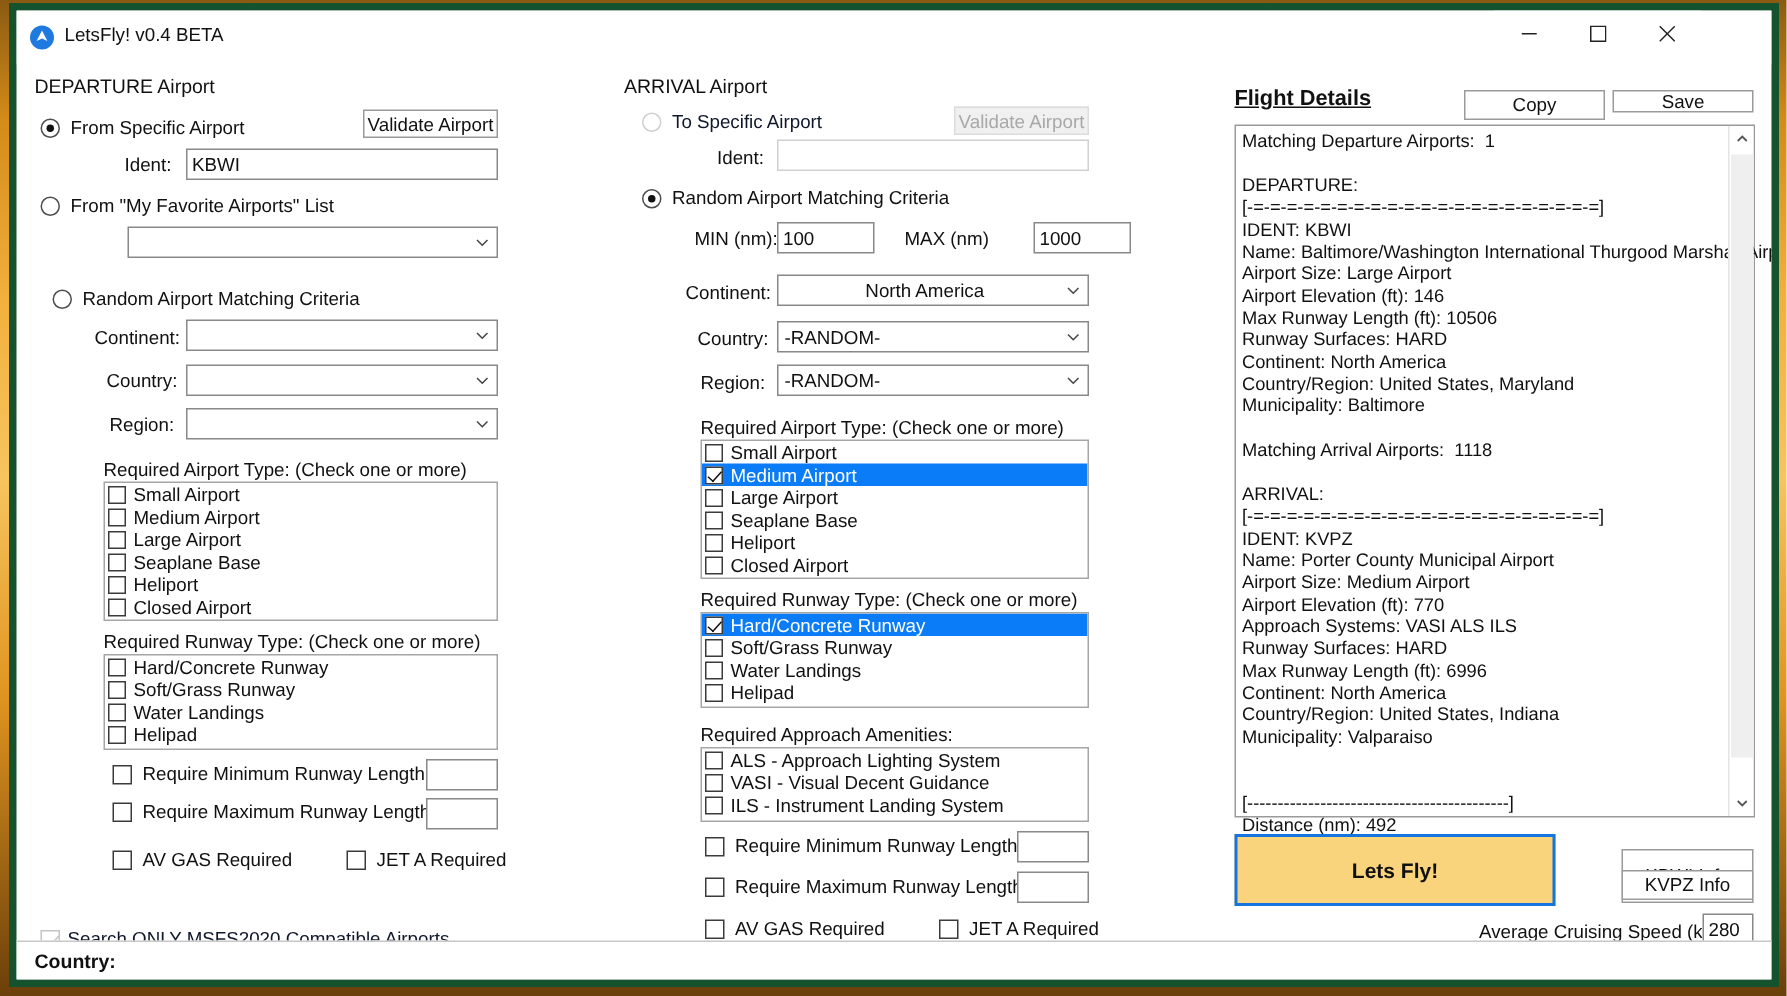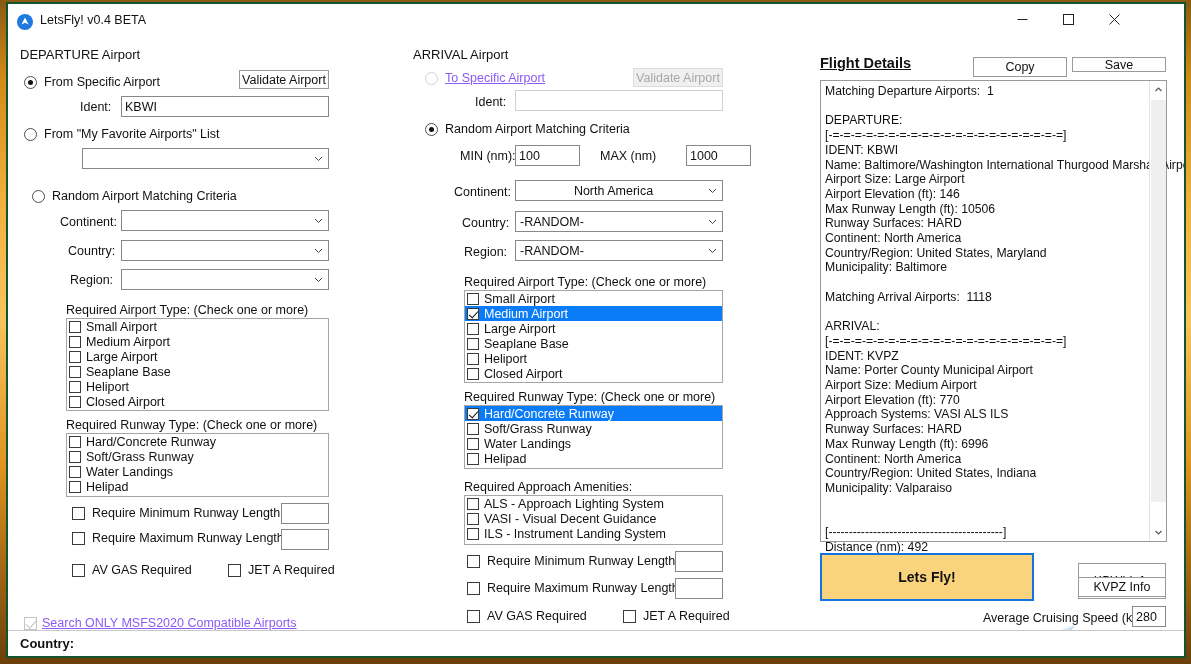--- a/index.html
+++ b/index.html
@@ -12,21 +12,21 @@
   body {
     background: linear-gradient(180deg,#8a5a12 0%, #d48b18 12%, #f2b03c 30%, #f7c45e 48%, #e0941f 70%, #6b3f0a 100%);
     position: relative;
   }
   
   #window {
     position: absolute;
     left: 6px; top: 2px;
     width: 1180px; height: 656px;
     background: #ffffff;
-    border: 2px solid #14532d;
+    border: 5px solid #14532d;
     overflow: hidden;
   }
   #titlebar {
     position: absolute; left: 0; top: 0; width: 100%; height: 36px;
     background: #ffffff;
   }
   #app-icon {
     position: absolute; left: 9px; top: 10px;
     width: 16px; height: 16px; border-radius: 50%;
     background: #1f7ae0;
@@ -41,21 +41,21 @@
     display: flex; align-items: center; justify-content: center;
     background: #fff;
   }
   .wbtn svg { display: block; }
   #btn-min { right: 139px; }
   #btn-max { right: 93px; }
   #btn-close { right: 47px; }
 
   
   .lbl { position: absolute; font-size: 12.5px; color: #111; white-space: nowrap; text-align: center; }
-  .lbl.dim { color: #8b5cf6; text-decoration: underline; }
+  .lbl.dim { color: #0f172a; }
   .sect-title { position: absolute; font-size: 13px; color: #111; white-space: nowrap; }
 
   
   .radio { position: absolute; width: 13px; height: 13px; border-radius: 50%;
            border: 1px solid #4d4d4d; background: #fff; }
   .radio.dim { border-color: #cfcfcf; }
   .radio.on::after { content:""; position:absolute; left:3px; top:3px; width:5px; height:5px;
            border-radius:50%; background:#111; }
 
   

